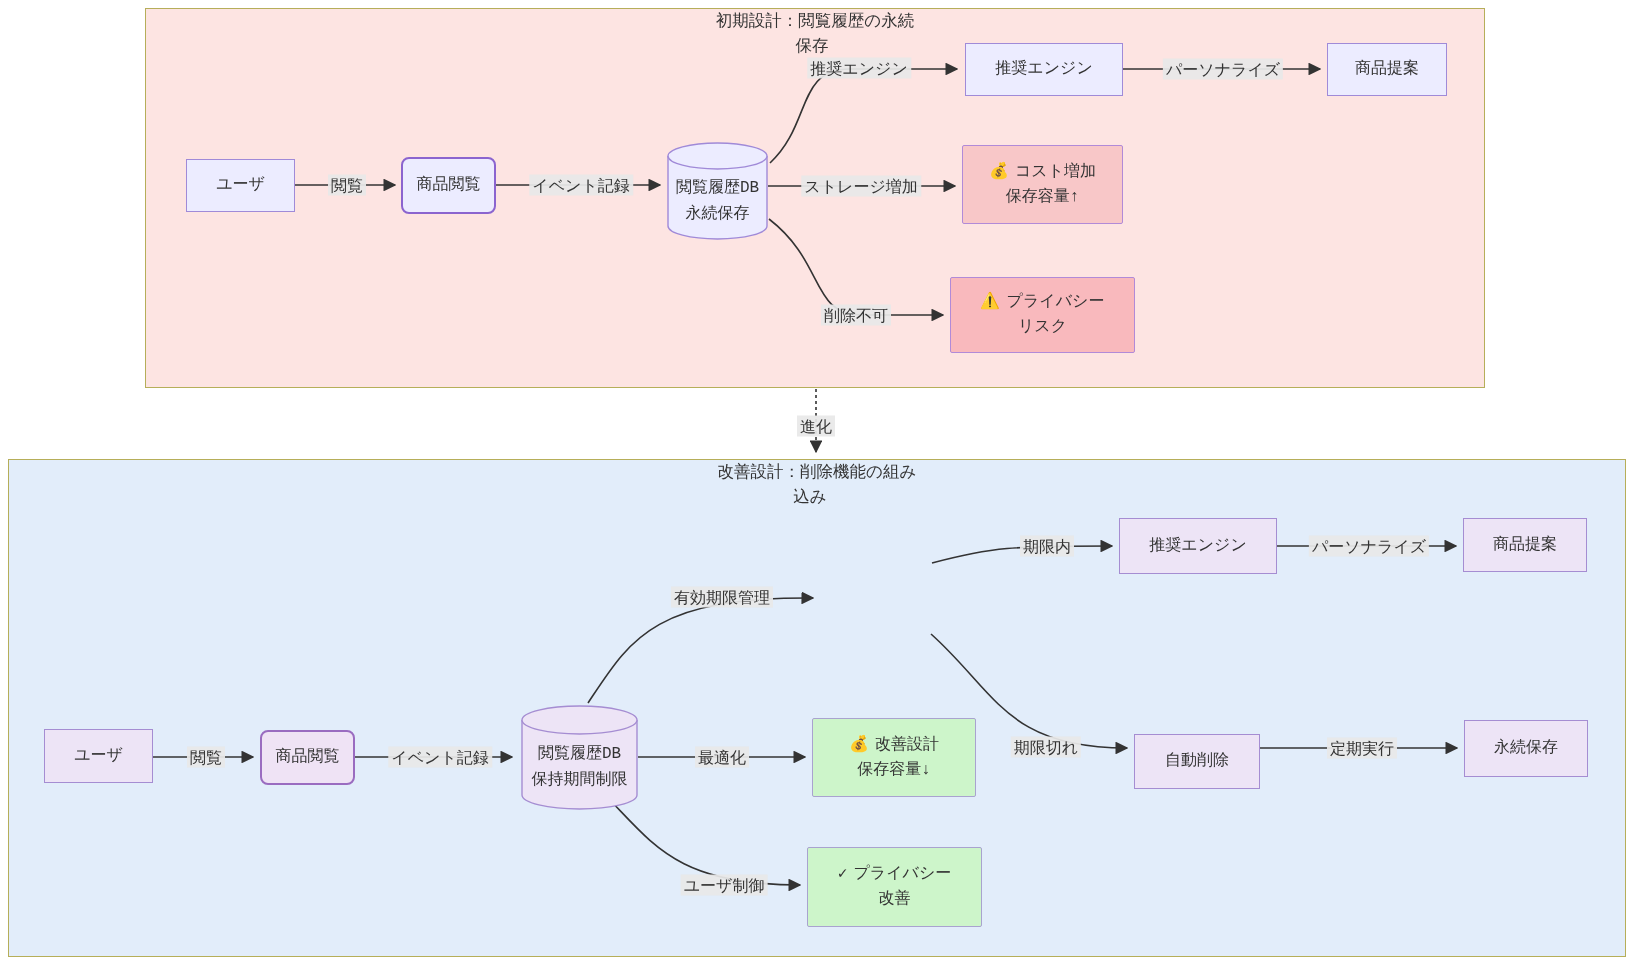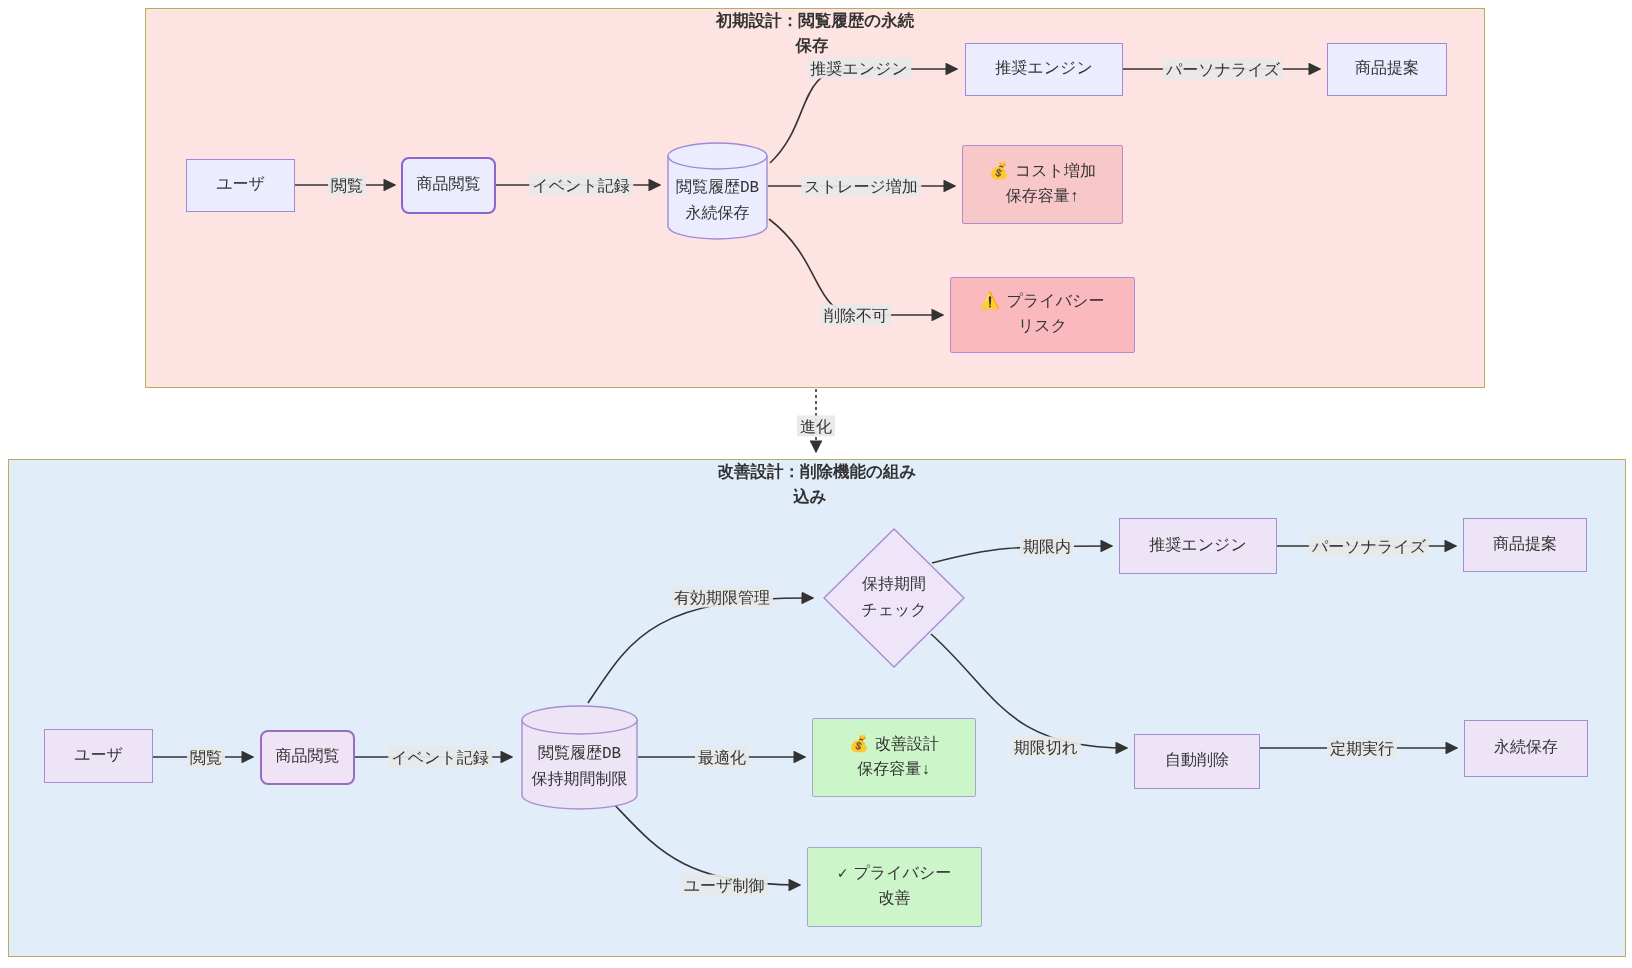--- a/index.html
+++ b/index.html
@@ -5,21 +5,21 @@
   html,body{margin:0;padding:0;background:#ffffff;}
   .canvas{
     position:relative;width:1632px;height:968px;background:#ffffff;
     font-family:"DejaVu Sans","Liberation Sans",sans-serif;color:#333;overflow:hidden;
   }
   .cluster{position:absolute;box-sizing:border-box;border:1.5px solid #b6ae59;z-index:0;}
   .cluster-top{left:145px;top:8px;width:1340px;height:380px;background:#fde4e2;}
   .cluster-bottom{left:8px;top:459px;width:1618px;height:498px;background:#e2edfa;}
   .ctitle{
     position:absolute;z-index:3;transform:translate(-50%,-50%);
-    font-size:16.5px;font-weight:700;color:#333;white-space:nowrap;
+    font-size:16.5px;font-weight:400;color:#333;white-space:nowrap;
   }
   svg.edges{position:absolute;left:0;top:0;z-index:1;}
   .edge{fill:none;stroke:#333333;stroke-width:1.6px;}
   .edge.dashed{stroke-dasharray:3 3;}
   .node{
     position:absolute;z-index:2;box-sizing:border-box;display:flex;
     align-items:center;justify-content:center;text-align:center;
     font-size:16px;line-height:25px;color:#333;white-space:nowrap;font-family:Liberation Mono, monospace;
   }
   .rect-t{background:#ececff;border:1.4px solid #a08ad8;}
@@ -149,29 +149,20 @@
       <ellipse cx="58.5" cy="15" rx="57.5" ry="14" fill="#ede4f6" stroke="#a58dd2" stroke-width="1.4"></ellipse>
     </svg>
     <div class="cyl-text">
       <div>閲覧履歴DB</div>
       <div>保持期間制限</div>
     </div>
   </div>
 
   <div class="elabel" style="left:722px;top:597px">有効期限管理</div>
 
-  <div class="node diamond" style="left:823px;top:528px;width:142px;height:140px">
-    <svg width="142" height="140">
-      <polygon points="71,1 141,70 71,139 1,70" fill="#eee6f8" stroke="#a58dd2" stroke-width="1.4"></polygon>
-    </svg>
-    <div class="d-text">
-      <div>保持期間</div>
-      <div>チェック</div>
-    </div>
-  </div>
 
   <div class="elabel" style="left:1047px;top:546px">期限内</div>
   <div class="node rect-b" style="left:1119px;top:518px;width:158px;height:56px">
     <span>推奨エンジン</span>
   </div>
   <div class="elabel" style="left:1369px;top:546px">パーソナライズ</div>
   <div class="node rect-b" style="left:1463px;top:518px;width:124px;height:54px">
     <span>商品提案</span>
   </div>
 

